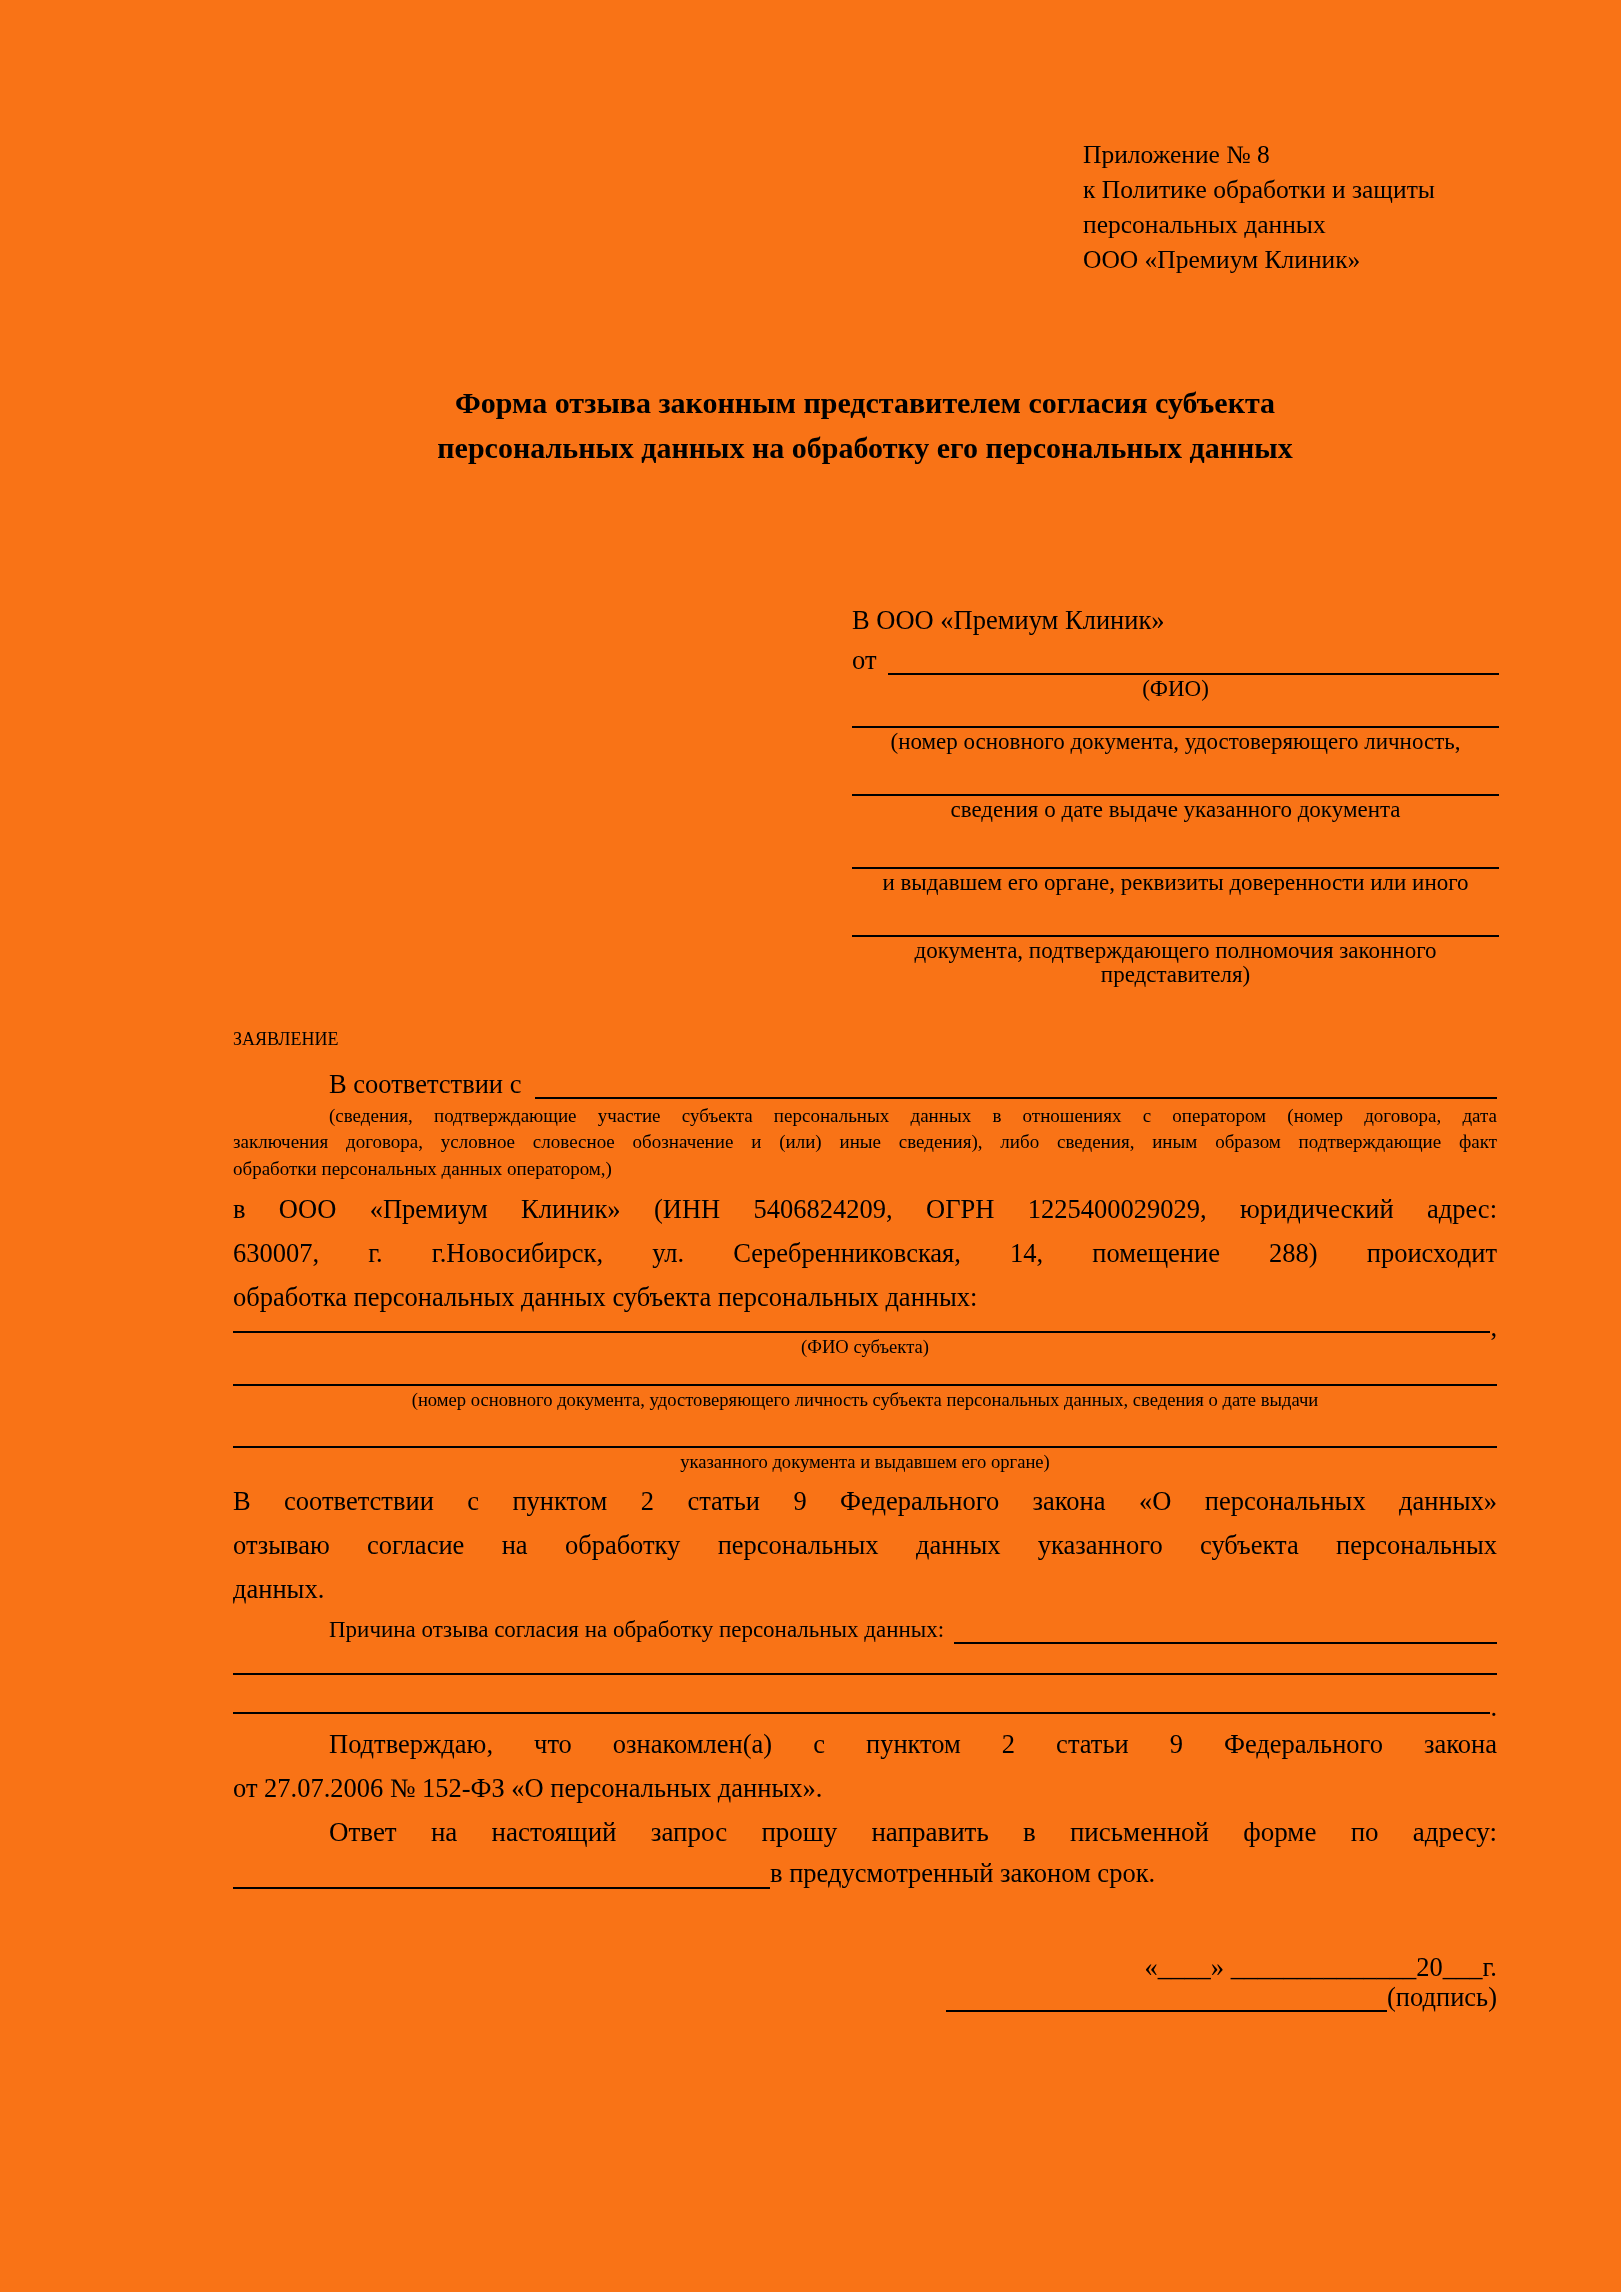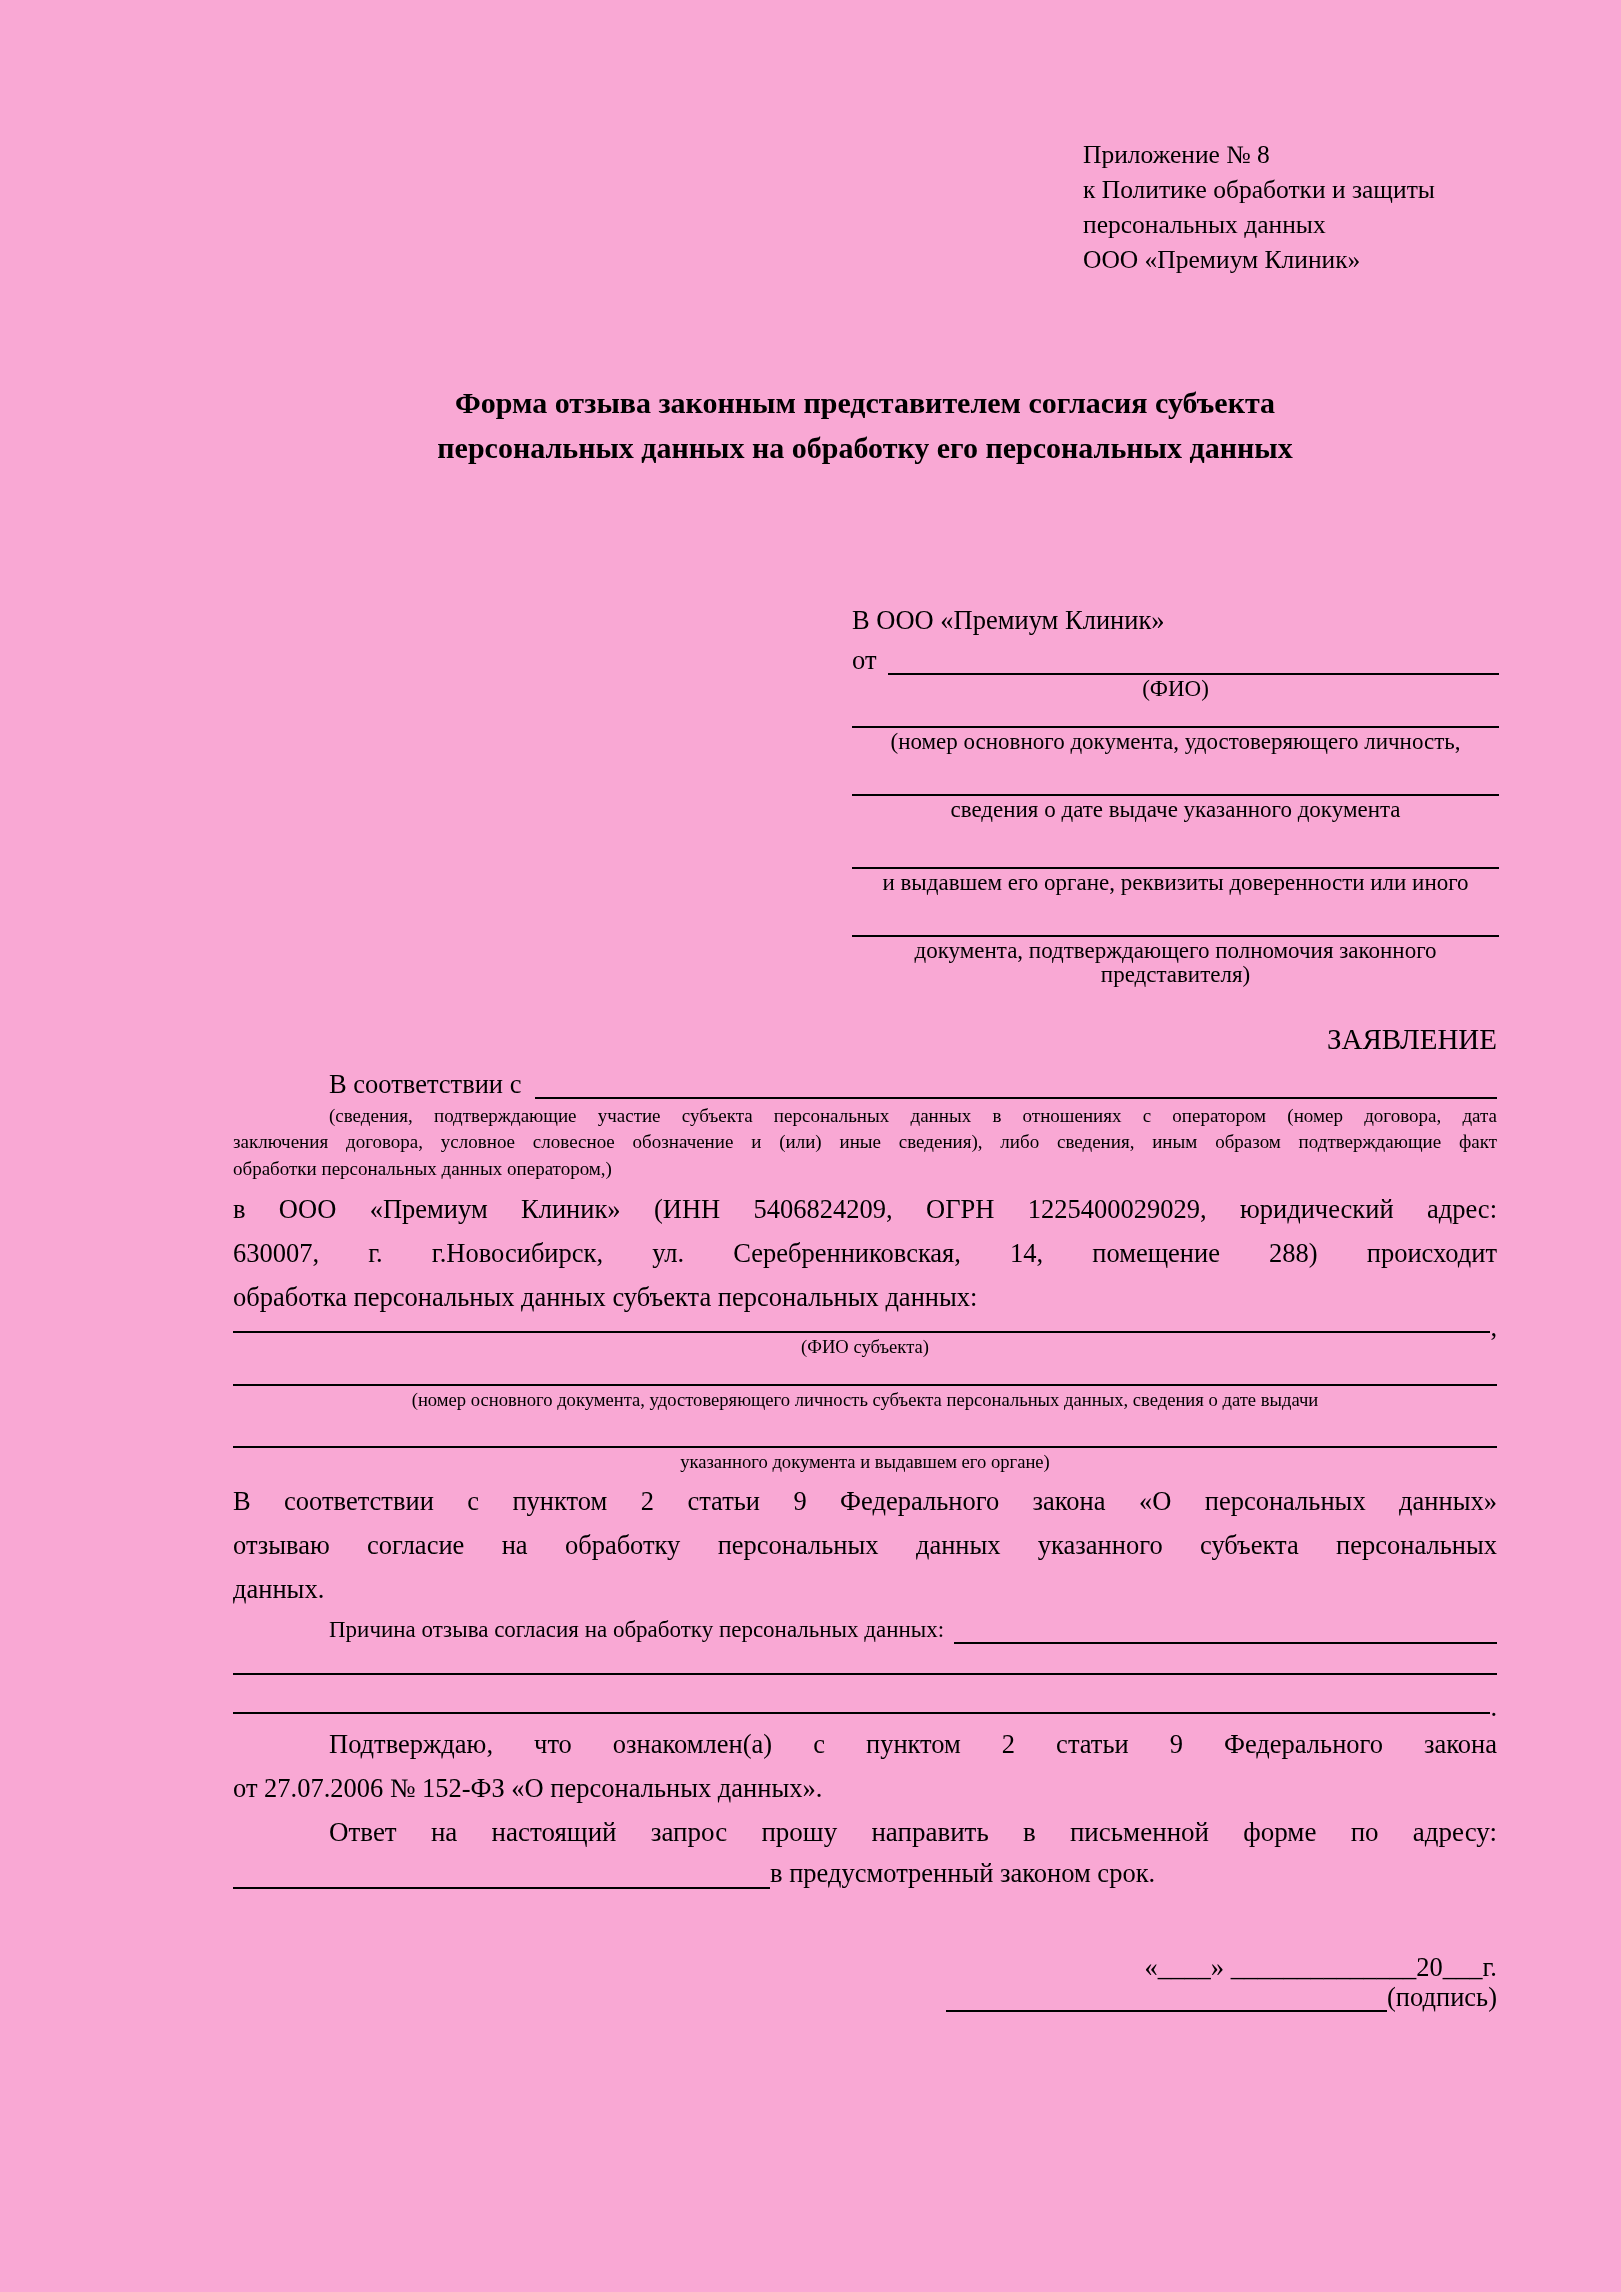--- a/index.html
+++ b/index.html
@@ -3,21 +3,21 @@
 <meta charset="utf-8">
 <style>
   * { box-sizing: border-box; margin: 0; padding: 0; }
   html, body { background: #ffffff; }
   body { font-family: "Liberation Serif", "DejaVu Serif", serif; color: #000; }
 
   .page {
     position: relative;
     width: 1621px;
     height: 2293px;
-    background: #f9a8d4;
+    background: #f97316;
     padding: 137px 124px 0 233px;
     overflow: hidden;
   }
 
   
   .pline { text-align: left; }
   .just .pline { text-align: justify; text-align-last: justify; }
   .just .pline:last-child { text-align: justify; text-align-last: left; }
   .ind .pline:first-child { text-indent: 96px; }
   .center .pline { text-align: center; text-align-last: center; }
@@ -65,23 +65,23 @@
     margin-top: 2px;
   }
   .blank-1 { height: 27.4px; }
   .blank-2 { height: 43px; }
   .blank-3 { height: 47px; }
   .blank-4 { height: 43px; }
 
   
   .statement-heading {
     margin-top: 37px;
-    font-size: 29px;
+    font-size: 18px;
     line-height: 33px;
-    text-align: right;
+    text-align: left;
   }
   .accordance-row {
     display: flex;
     align-items: flex-end;
     margin-top: 9.8px;
     height: 33px;
     padding-left: 96px;
     font-size: 26.5px;
   }
   .accordance-row .acc-label { padding-right: 13.7px; line-height: 29px; white-space: nowrap; }

